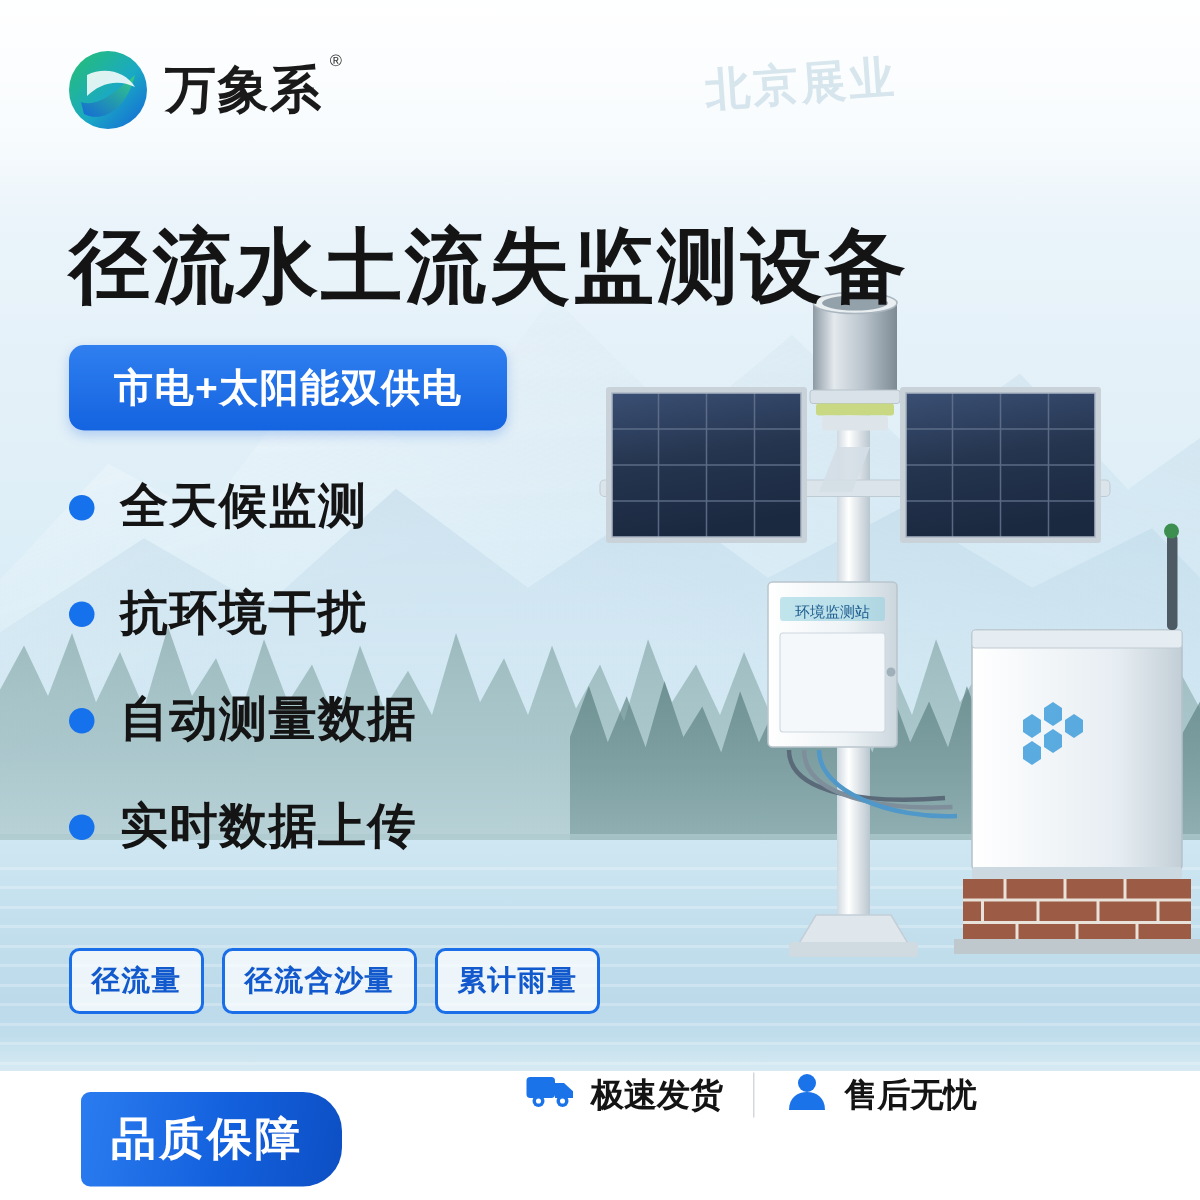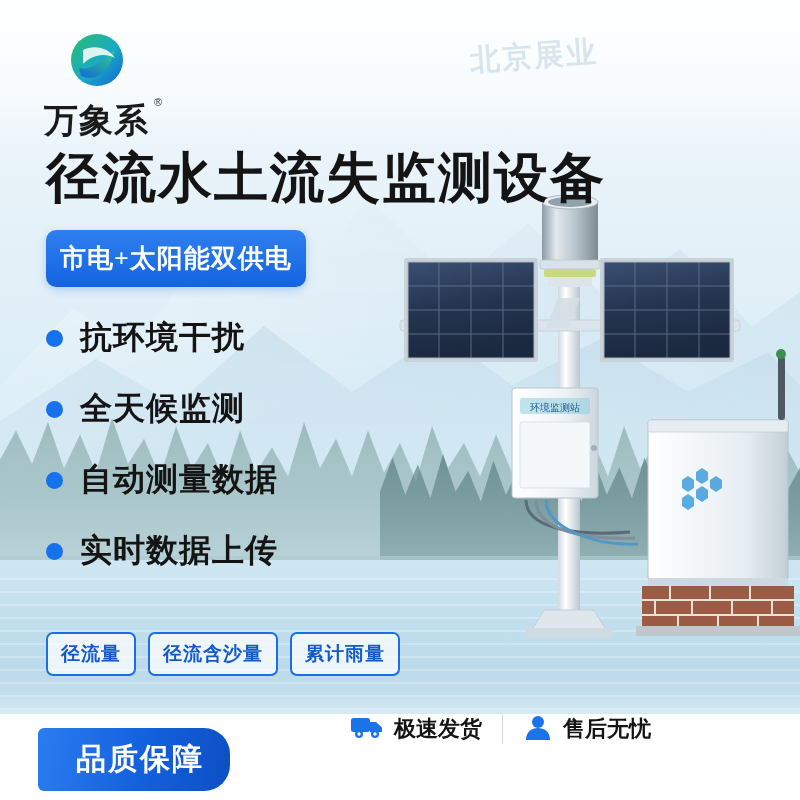--- a/index.html
+++ b/index.html
@@ -147,21 +147,20 @@
   }
 
   
   .logo {
     position: absolute;
     left: 44px;
     top: 32px;
     display: flex;
     align-items: center;
     gap: 10px;
-    flex-direction: column;
   }
   .logo-mark {
     width: 56px;
     height: 56px;
     position: relative;
   }
   .logo-text {
     font-size: 34px;
     font-weight: 700;
     color: #1a1a1a;
@@ -191,26 +190,25 @@
 
   
   .power-badge {
     position: absolute;
     left: 46px;
     top: 230px;
     background: linear-gradient(180deg, #2f7ff0 0%, #1463e0 100%);
     color: #ffffff;
     font-size: 26px;
     font-weight: 700;
-    padding: 11px 14px;
+    padding: 11px 30px;
     border-radius: 10px;
     letter-spacing: 1px;
     white-space: nowrap;
     box-shadow: 0 3px 8px rgba(20,99,224,0.25);
-    font-family: Liberation Serif, serif;
   }
 
   
   .features {
     position: absolute;
     left: 46px;
     top: 316px;
     display: flex;
     flex-direction: column;
     gap: 27px;
@@ -261,28 +259,28 @@
     left: 0;
     top: 714px;
     width: 800px;
     height: 86px;
     background: #ffffff;
     display: flex;
     align-items: center;
   }
   .quality-badge {
     position: absolute;
-    left: 38px;
+    left: 54px;
     top: 728px;
     background: linear-gradient(100deg, #2b7cf0 0%, #1360dd 55%, #0d4fc4 100%);
     color: #ffffff;
     font-size: 30px;
     font-weight: 700;
     letter-spacing: 2px;
-    padding: 11px 26px 11px 38px;
+    padding: 11px 26px 11px 20px;
     border-radius: 6px 26px 26px 6px;
     white-space: nowrap;
   }
   .service-items {
     position: absolute;
     left: 330px;
     top: 713px;
     display: flex;
     align-items: center;
     gap: 0px;
@@ -470,25 +468,25 @@
     </div>
   </div>
 
   <div class="main-title">径流水土流失监测设备</div>
 
   <div class="power-badge">市电+太阳能双供电</div>
 
   <div class="features">
     <div class="feature">
       <span class="feature-dot"></span>
-      <span class="feature-label">抗环境干扰</span>
+      <span class="feature-label">全天候监测</span>
     </div>
     <div class="feature">
       <span class="feature-dot"></span>
-      <span class="feature-label">全天候监测</span>
+      <span class="feature-label">抗环境干扰</span>
     </div>
     <div class="feature">
       <span class="feature-dot"></span>
       <span class="feature-label">自动测量数据</span>
     </div>
     <div class="feature">
       <span class="feature-dot"></span>
       <span class="feature-label">实时数据上传</span>
     </div>
   </div>

